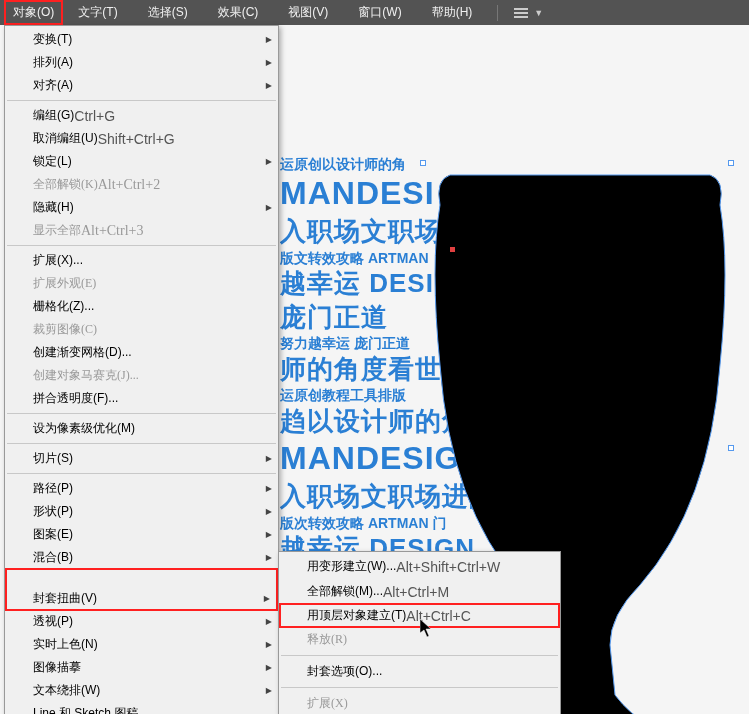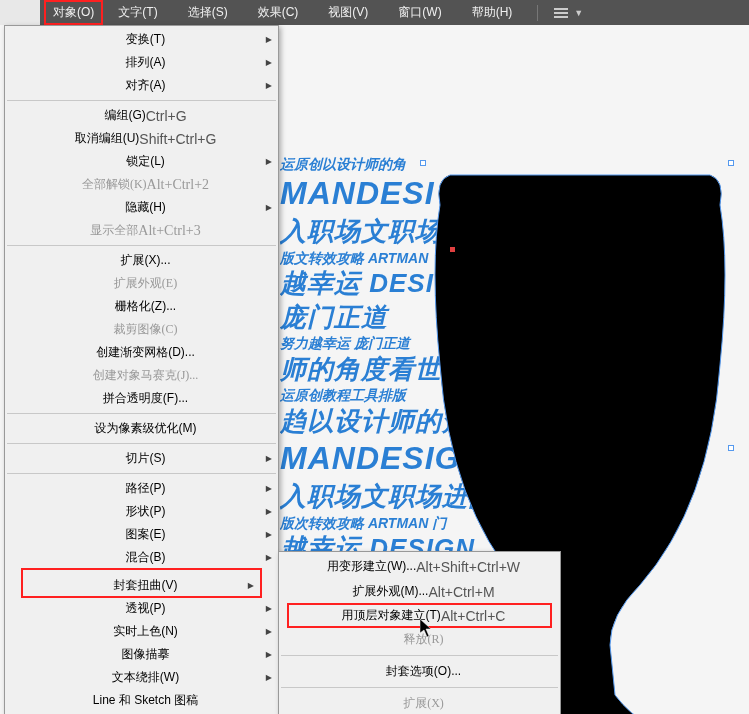--- a/index.html
+++ b/index.html
@@ -12,21 +12,20 @@
       overflow: hidden;
       position: relative;
     }
     .menubar {
       height: 25px;
       background: #535353;
       display: flex;
       align-items: center;
       color: #f0f0f0;
       padding-left: 4px;
-      margin-left: 40px;
     }
     .menubar-item {
       padding: 4px 15px;
       cursor: pointer;
     }
     .menubar-item.highlighted {
       border: 2px solid #ff2020;
       padding: 2px 7px;
     }
     .menubar-divider {
@@ -60,21 +59,21 @@
       left: 280px;
       top: 130px;
       width: 460px;
       height: 580px;
       overflow: hidden;
       color: #2a7fd4;
       font-weight: bold;
       line-height: 1.3;
       font-size: 26px;
     }
-    .text-block .line { white-space: nowrap; letter-spacing: 1px; font-style: italic; }
+    .text-block .line { white-space: nowrap; letter-spacing: 1px; }
     .text-block .small { font-size: 14px; letter-spacing: 0; }
     .text-block .big { font-size: 32px; font-weight: 900; }
     .vase {
       position: absolute;
       left: 430px;
       top: 140px;
       width: 300px;
       height: 570px;
       z-index: 2;
     }
@@ -102,21 +101,21 @@
       top: 25px;
       width: 275px;
       background: #f0f0f0;
       border: 1px solid #999;
       box-shadow: 2px 2px 5px rgba(0,0,0,0.3);
       z-index: 100;
       padding: 2px 0;
     }
     .dropdown-item {
       display: flex;
-      justify-content: center;
+      justify-content: flex-start;
       align-items: center;
       padding: 3px 20px 3px 28px;
       color: #000;
       position: relative;
     }
     .dropdown-item.disabled { color: #999; font-family: Liberation Serif, serif; }
     .dropdown-item .shortcut { color: #555; font-size: 14px; }
     .dropdown-item.disabled .shortcut { color: #999; }
     .dropdown-item .arrow {
       position: absolute;
@@ -124,38 +123,38 @@
       font-size: 8px;
       color: #444;
     }
     .dropdown-separator {
       height: 1px;
       background: #c8c8c8;
       margin: 3px 2px;
     }
     .dropdown-item.red-box {
       border: 2px solid #ff2020;
-      margin: -1px 16px;
-      padding: 7px 18px 2px 26px;
+      margin: -1px 0;
+      padding: 20px 18px 2px 26px;
     }
     .submenu {
       position: absolute;
       left: 278px;
       top: 551px;
       width: 283px;
       background: #f0f0f0;
       border: 1px solid #999;
       box-shadow: 2px 2px 5px rgba(0,0,0,0.3);
       z-index: 101;
       padding: 2px 0;
     }
     .submenu .dropdown-item { padding: 4px 20px 4px 28px; }
     .submenu .red-box {
       border: 2px solid #ff2020;
-      margin: -1px 8px;
+      margin: -1px 0;
       padding: 2px 18px 2px 26px;
     }
     .cursor {
       position: absolute;
       left: 420px;
       top: 619px;
       z-index: 200;
       pointer-events: none;
     }
     .cursor svg { width: 14px; height: 20px; }
@@ -324,21 +323,21 @@
       <span>Line 和 Sketch 图稿</span>
     </div>
   </div>
 
 <div class="submenu" id="submenu">
     <div class="dropdown-item">
       <span>用变形建立(W)...</span>
       <span class="shortcut">Alt+Shift+Ctrl+W</span>
     </div>
     <div class="dropdown-item">
-      <span>扩展外观(M)...</span>
+      <span>全部解锁(M)...</span>
       <span class="shortcut">Alt+Ctrl+M</span>
     </div>
     <div class="dropdown-item red-box">
       <span>用顶层对象建立(T)</span>
       <span class="shortcut">Alt+Ctrl+C</span>
     </div>
     <div class="dropdown-item disabled">
       <span>释放(R)</span>
     </div>
     <div class="dropdown-separator"></div>

